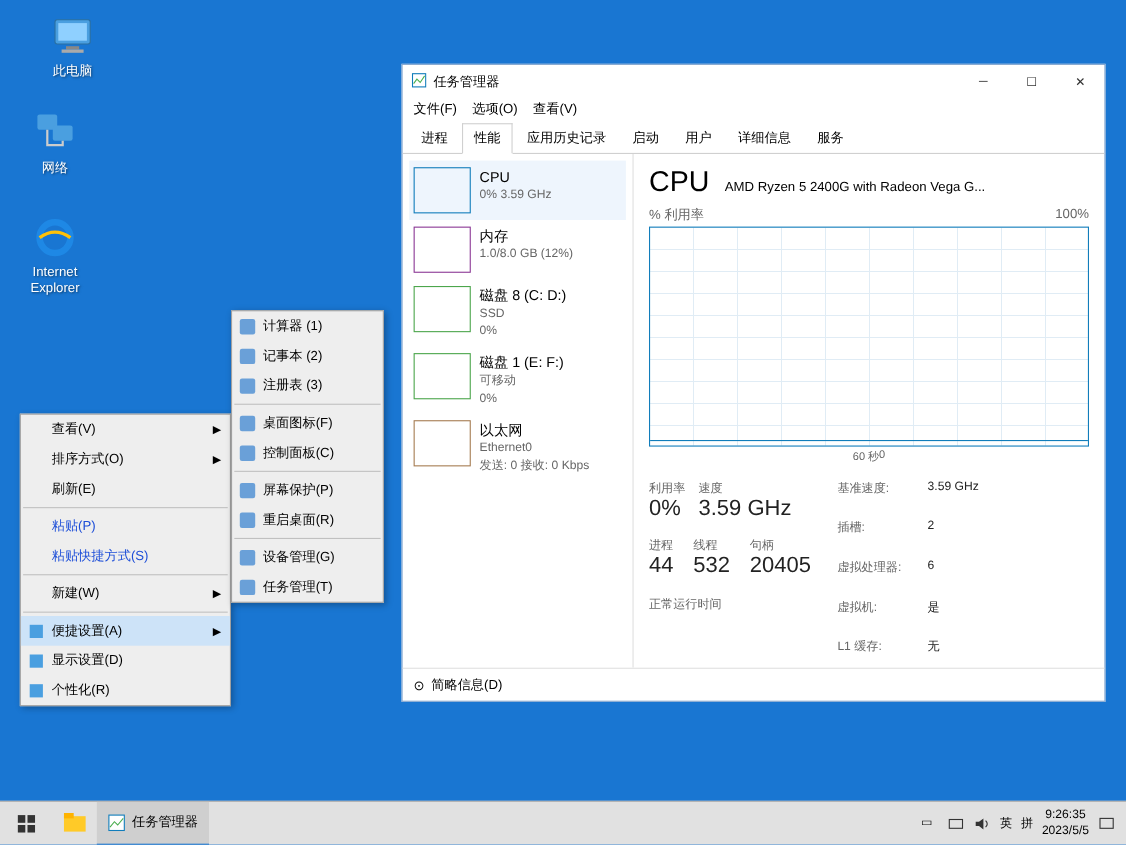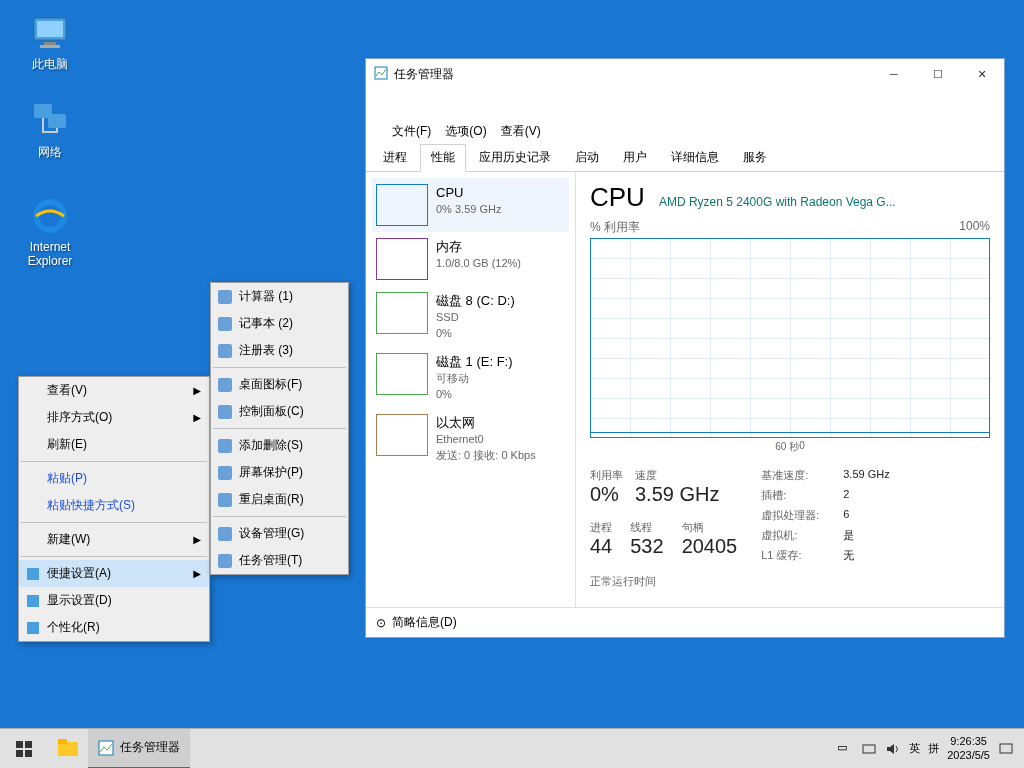--- a/index.html
+++ b/index.html
@@ -19,41 +19,41 @@
 .menu-item.disabled { color: #1d4ed8; }
 .menu-item .arrow { position: absolute; right: 8px; font-size: 10px; }
 .menu-item .mi-icon { position: absolute; left: 6px; width: 16px; height: 16px; }
 .menu-sep { height: 1px; background: #c0c0c0; margin: 3px 2px; }
 
 
 .taskmgr { position: absolute; left: 365px; top: 58px; width: 640px; height: 580px; background: white; border: 1px solid #7da2ce; display: flex; flex-direction: column; }
 .tm-titlebar { display: flex; align-items: center; height: 30px; padding: 0 0 0 8px; font-size: 12px; }
 .tm-titlebar .tm-title { flex: 1; }
 .tm-win-btn { width: 44px; height: 30px; display: flex; align-items: center; justify-content: center; font-size: 11px; color: #333; cursor: pointer; }
-.tm-menubar { display: flex; gap: 14px; padding: 2px 26px; font-size: 12px; margin-top: 32px; }
+.tm-menubar { display: flex; gap: 14px; padding: 2px 10px; font-size: 12px; }
 .tm-menubar span { cursor: pointer; }
 .tm-tabs { display: flex; border-bottom: 1px solid #d0d0d0; padding: 2px 6px 0; font-size: 12px; gap: 2px; }
 .tm-tab { padding: 4px 10px; cursor: pointer; border: 1px solid transparent; }
 .tm-tab.active { background: white; border: 1px solid #d0d0d0; border-bottom: 1px solid white; margin-bottom: -1px; }
 .tm-body { flex: 1; display: flex; overflow: hidden; }
 .tm-left { width: 210px; border-right: 1px solid #e0e0e0; overflow-y: auto; padding: 6px; }
 .perf-item { display: flex; gap: 8px; padding: 6px 4px; cursor: pointer; }
 .perf-item.selected { background: #eef5fd; }
 .perf-item .mini-graph { width: 52px; height: 42px; border: 1px solid; flex-shrink: 0; }
 .perf-item .mini-graph.cpu { border-color: #117dbb; }
 .perf-item .mini-graph.mem { border-color: #8b3795; }
 .perf-item .mini-graph.disk { border-color: #4ca64c; }
 .perf-item .mini-graph.eth { border-color: #a67c52; }
 .perf-item .pf-info { font-size: 12px; line-height: 1.4; }
 .perf-item .pf-title { font-size: 13px; }
 .perf-item .pf-sub { color: #666; font-size: 11px; }
 .tm-right { flex: 1; padding: 10px 14px; display: flex; flex-direction: column; }
 .tm-head { display: flex; align-items: baseline; gap: 14px; }
 .tm-head h1 { font-size: 26px; font-weight: 400; }
-.tm-head .sub { font-size: 12px; color: #0f766e; }
+.tm-head .sub { font-size: 12px; color: #000000; }
 .graph-labels { display: flex; justify-content: space-between; font-size: 12px; color: #666; margin-top: 6px; }
 .big-graph { height: 200px; border: 1px solid #117dbb; margin-top: 2px; background:
   repeating-linear-gradient(to right, transparent, transparent 39px, #e0ecf5 39px, #e0ecf5 40px),
   repeating-linear-gradient(to bottom, transparent, transparent 19px, #e0ecf5 19px, #e0ecf5 20px);
   position: relative; }
 .big-graph .trace { position: absolute; bottom: 2px; left: 0; right: 0; height: 3px; border-top: 1px solid #117dbb; }
 .graph-xaxis { display: flex; justify-content: center; font-size: 10px; color: #666; margin-top: 2px; }
 .stats { display: flex; gap: 24px; margin-top: 14px; font-size: 11px; }
 .stats .col { display: flex; flex-direction: column; gap: 4px; }
 .stats .lbl { color: #666; }
@@ -66,21 +66,21 @@
 .start-btn { width: 48px; height: 40px; display: flex; align-items: center; justify-content: center; cursor: pointer; }
 .tb-app { height: 40px; padding: 0 10px; display: flex; align-items: center; gap: 6px; font-size: 12px; cursor: pointer; border-bottom: 2px solid transparent; }
 .tb-app.active { background: #cfcfcf; border-bottom-color: #1976d2; }
 .tray { margin-left: auto; display: flex; align-items: center; gap: 8px; padding: 0 10px; font-size: 11px; }
 .tray-clock { text-align: center; line-height: 1.2; }
 .tray-icon { width: 16px; height: 16px; cursor: pointer; }
 </style>
 </head>
 <body>
 
-<div class="desktop-icon" style="left:12px; top:12px;">
+<div class="desktop-icon" style="left:28px; top:12px;">
   <div class="icon-img">
     <svg viewBox="0 0 40 40">
         <rect x="4" y="6" width="32" height="22" rx="2" fill="#4a9fe0" stroke="#2a6fa0"></rect>
         <rect x="7" y="9" width="26" height="16" fill="#8fd0ff"></rect>
         <rect x="14" y="30" width="12" height="3" fill="#888"></rect>
         <rect x="10" y="33" width="20" height="3" fill="#aaa"></rect>
       </svg>
   </div>
   <div class="label">此电脑</div>
 </div>
@@ -182,26 +182,20 @@
           </svg></span>
         <span>桌面图标(F)</span>
       </div>
       <div class="menu-item">
         <span class="mi-icon"><svg width="16" height="16" viewBox="0 0 16 16">
             <rect x="1" y="1" width="14" height="14" rx="2" fill="#6aa0d8"></rect>
           </svg></span>
         <span>控制面板(C)</span>
       </div>
       <div class="menu-sep"></div>
-      <div class="menu-item">
-        <span class="mi-icon"><svg width="16" height="16" viewBox="0 0 16 16">
-            <rect x="1" y="1" width="14" height="14" rx="2" fill="#6aa0d8"></rect>
-          </svg></span>
-        <span>添加删除(S)</span>
-      </div>
       <div class="menu-item">
         <span class="mi-icon"><svg width="16" height="16" viewBox="0 0 16 16">
             <rect x="1" y="1" width="14" height="14" rx="2" fill="#6aa0d8"></rect>
           </svg></span>
         <span>屏幕保护(P)</span>
       </div>
       <div class="menu-item">
         <span class="mi-icon"><svg width="16" height="16" viewBox="0 0 16 16">
             <rect x="1" y="1" width="14" height="14" rx="2" fill="#6aa0d8"></rect>
           </svg></span>
@@ -330,21 +324,21 @@
               </div>
             <div>
                 <div class="lbl">句柄</div>
                 <div class="val-big">20405</div>
               </div>
           </div>
           <div style="margin-top:12px;">
             <div class="lbl">正常运行时间</div>
           </div>
         </div>
-        <div class="col" style="gap:5px;" id="stats-right">
+        <div class="col" style="gap:21px;" id="stats-right">
             <div style="display: flex; gap: 12px;">
               <span class="lbl" style="min-width:70px">基准速度:</span>
               <span class="val">3.59 GHz</span>
             </div>
             <div style="display: flex; gap: 12px;">
               <span class="lbl" style="min-width:70px">插槽:</span>
               <span class="val">2</span>
             </div>
             <div style="display: flex; gap: 12px;">
               <span class="lbl" style="min-width:70px">虚拟处理器:</span>

